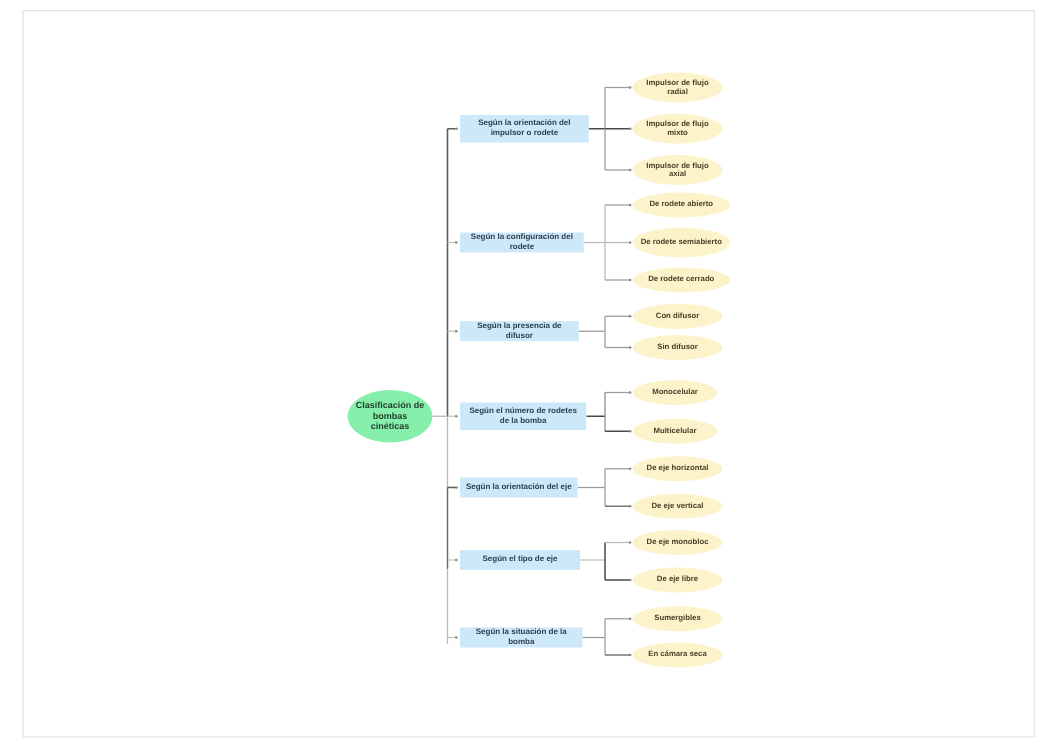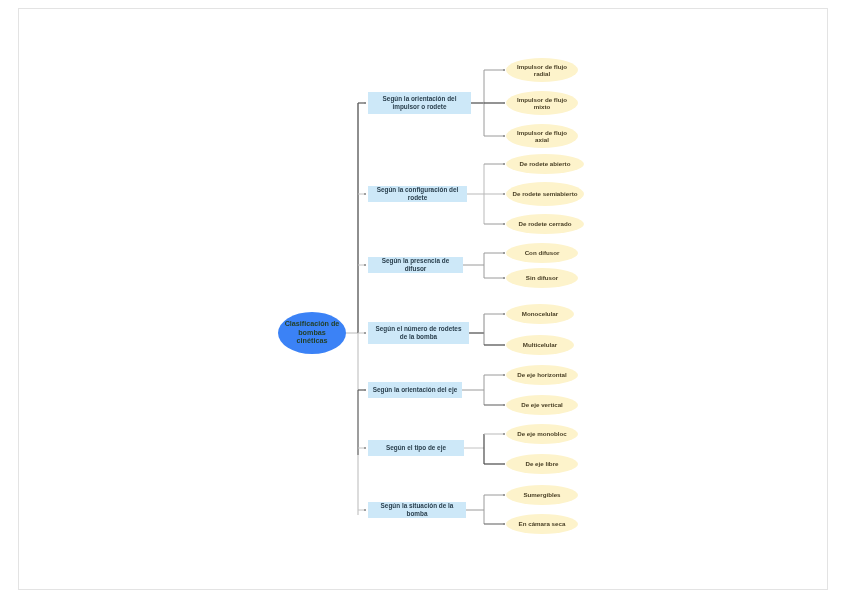--- a/index.html
+++ b/index.html
@@ -45,21 +45,21 @@
     justify-content: center;
     text-align: center;
     line-height: 1.18;
     color: #2b2b2b;
   }
   .node span {
     display: block;
     padding: 0 4px;
   }
   .root-node {
-    background: #3b82f6;
+    background: #86efac;
     border-radius: 50%;
     font-size: 7.2px;
     font-weight: bold;
     color: #23402a;
   }
   .branch-node {
     background: #cde8f8;
     font-size: 6.4px;
     font-weight: bold;
     color: #2a3f4d;

